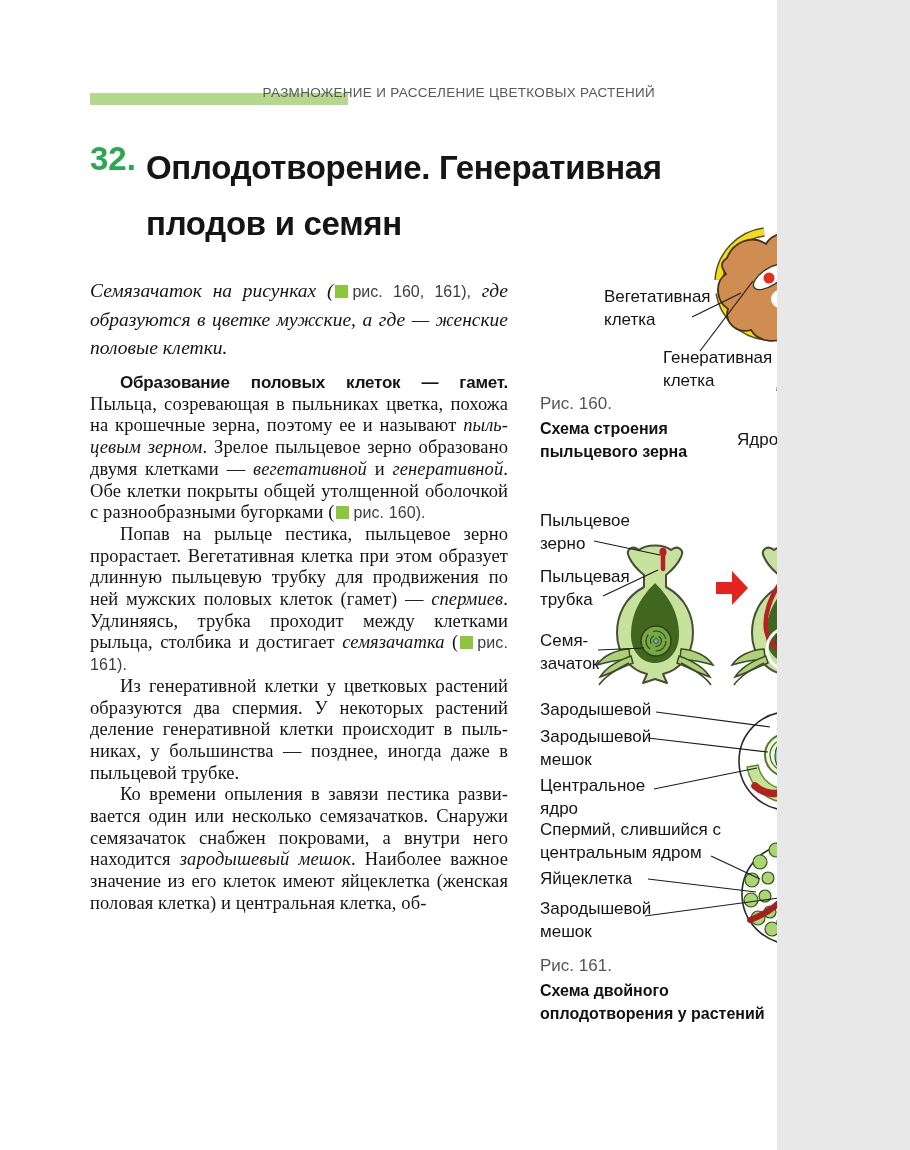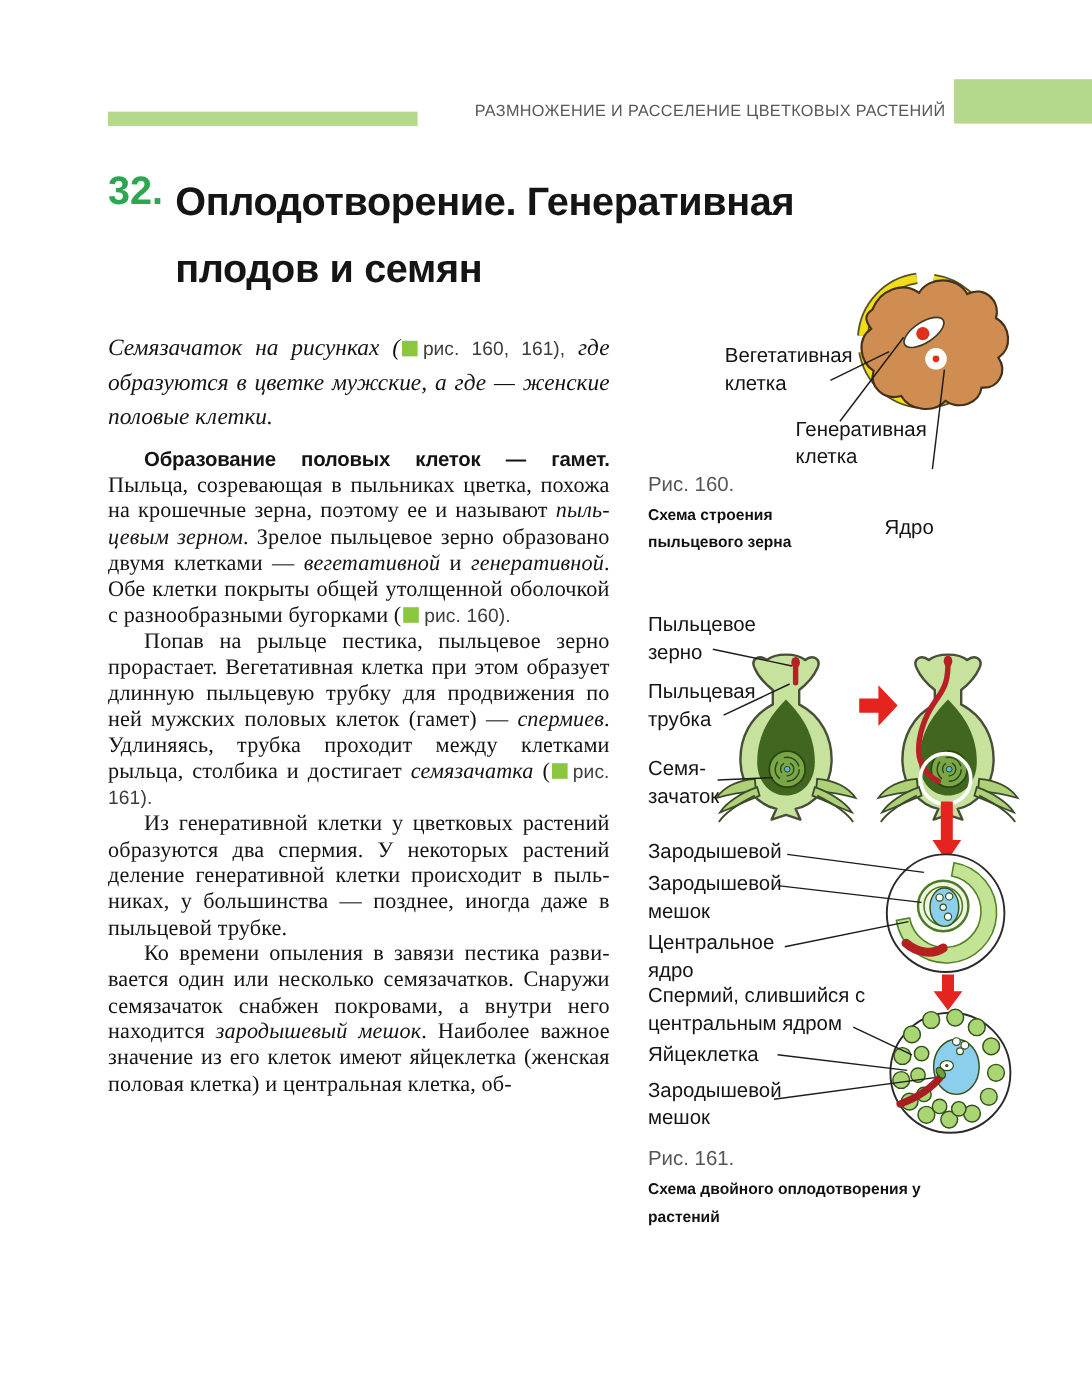--- a/index.html
+++ b/index.html
@@ -1,16 +1,16 @@
 <!DOCTYPE html>
 <html><head>
 <meta charset="utf-8">
 <style>
   html,body{margin:0;padding:0;background:#e8e8e8;}
-  .page{position:relative;width:910px;height:1150px;background:#ffffff;overflow:hidden;
+  .page{position:relative;width:777px;height:1150px;background:#ffffff;overflow:hidden;
         font-family:"Liberation Sans",sans-serif;}
   
   .green-bar{position:absolute;left:90px;top:93px;width:258px;height:12px;background:#b5d98c;}
   .running-head{position:absolute;right:122px;top:85px;font-size:13.5px;letter-spacing:.3px;
         color:#585858;white-space:nowrap;}
   .page-badge{position:absolute;left:795px;top:66px;width:115px;height:37px;background:#b5d98c;}
   .page-badge span{display:block;padding-left:24px;font-size:22px;font-weight:700;color:#ffffff;
         line-height:37px;margin-top:47px;}
   
   .sec-num{position:absolute;left:90px;top:140px;font-size:33px;font-weight:700;color:#2ba84f;}
@@ -23,21 +23,21 @@
         font-size:18.5px;line-height:21.7px;text-align:justify;color:#141414;letter-spacing:.1px;}
   .bodycol p{margin:0;text-indent:30px;}
   .lead{font-family:"Liberation Sans",sans-serif;font-weight:700;font-size:17px;letter-spacing:-.2px;}
   .it{font-style:italic;}
   .figref{font-family:"Liberation Sans",sans-serif;font-style:normal;font-size:16px;color:#3d3d3d;}
   .sq{display:inline-block;width:13px;height:13px;background:#8cc63e;margin:0 4px 0 2px;
         vertical-align:-1px;}
   
   .flabel{position:absolute;font-size:17px;line-height:22.5px;color:#141414;}
   .figcap-ref{position:absolute;font-size:17px;color:#555555;}
-  .figcap{position:absolute;font-size:13px;line-height:22.5px;font-weight:700;color:#111111;}
+  .figcap{position:absolute;font-size:16px;line-height:22.5px;font-weight:700;color:#111111;}
   .artwork{position:absolute;left:540px;top:225px;width:370px;height:820px;}
 </style>
 </head>
 <body>
 
 <div class="page">
 
   <div class="green-bar"></div>
   <div class="running-head">РАЗМНОЖЕНИЕ И РАССЕЛЕНИЕ ЦВЕТКОВЫХ РАСТЕНИЙ</div>
   <div class="page-badge">

